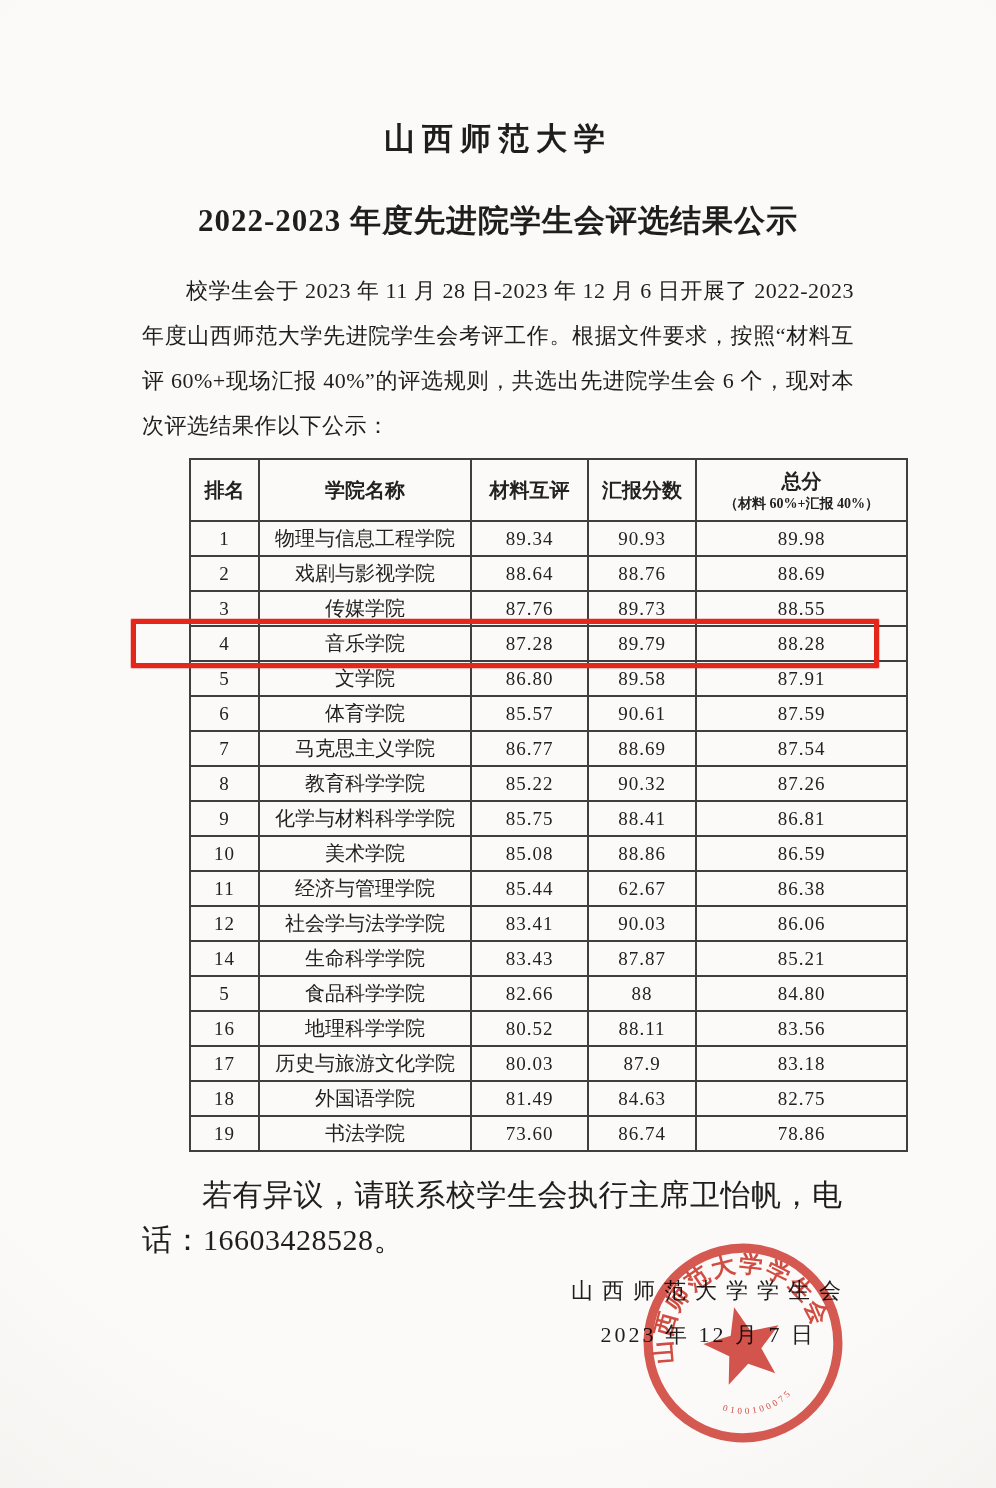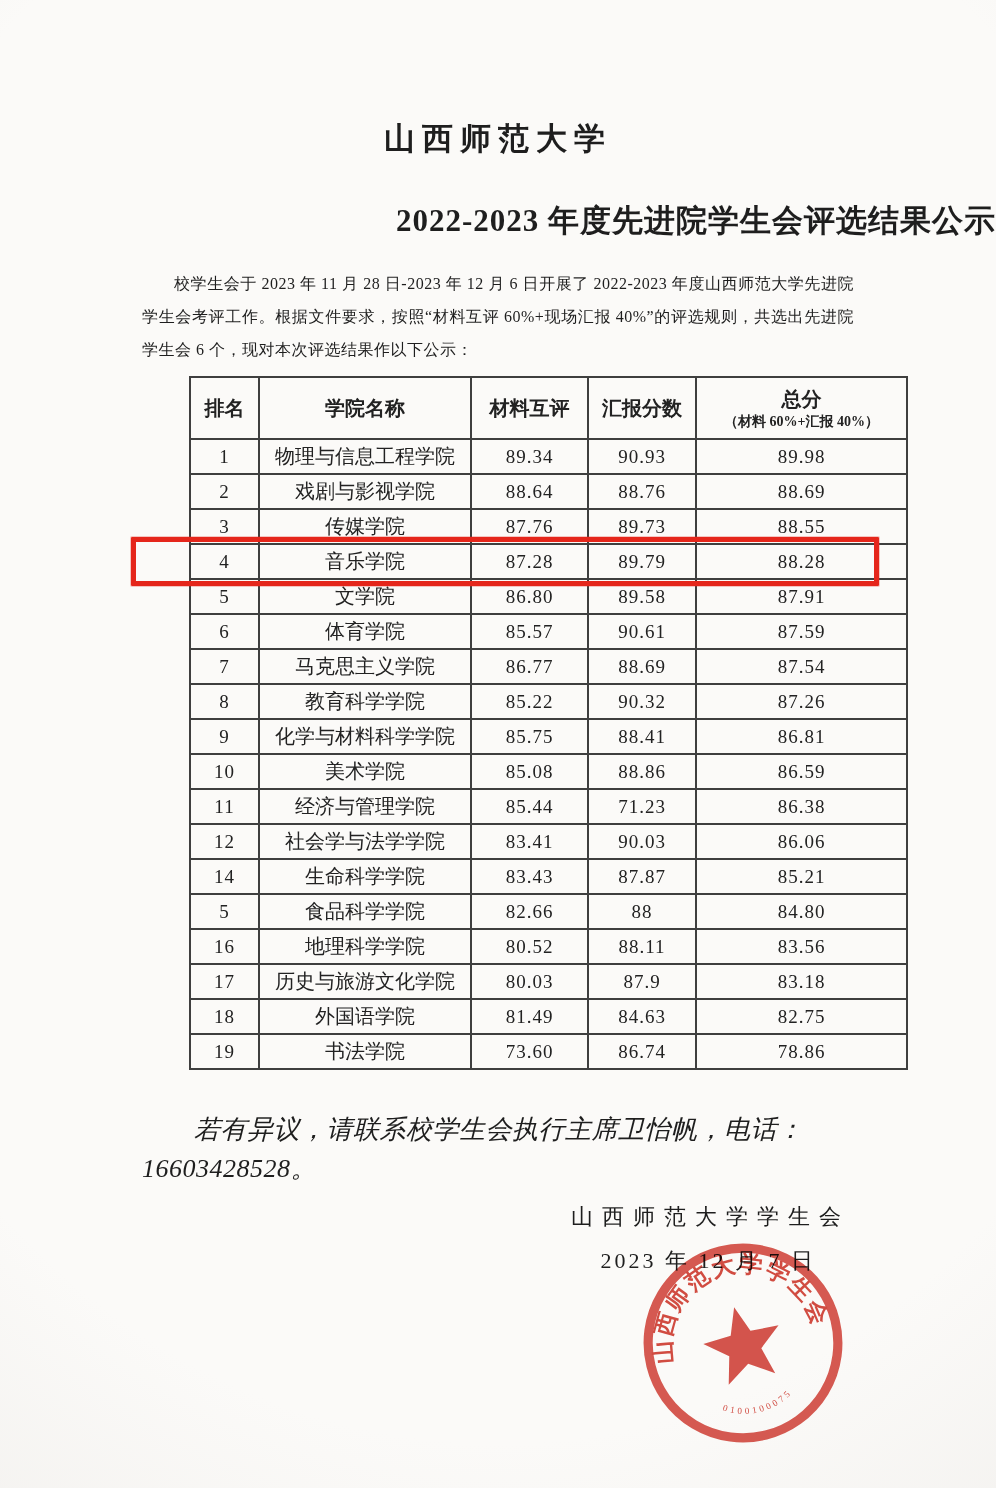--- a/index.html
+++ b/index.html
@@ -12,26 +12,26 @@
     position:relative; width:996px; height:1488px; overflow:hidden;
     color:#1e1e1e;
     background:
       radial-gradient(ellipse 130% 100% at 50% 42%, #fbfaf8 55%, #efedea 85%, #e3e1dd 100%);
   }
   .doc-title {
     padding-top:118px; text-align:center;
     font-size:31px; font-weight:bold; letter-spacing:7px;
   }
   .doc-subtitle {
-    margin-top:40px; text-align:right;
+    margin-top:40px; text-align:center;
     font-size:31px; font-weight:bold; letter-spacing:1px;
   }
   .doc-body {
     width:712px; margin:26px auto 0;
-    font-size:16px; line-height:2.05; text-align:justify; text-indent:2em;
+    font-size:22px; line-height:2.05; text-align:justify; text-indent:2em;
     letter-spacing:0.5px;
   }
   .table-wrap { position:relative; width:614px; margin:10px 0 0 145px;padding-left:44px; }
   table.results {
     border-collapse:collapse; table-layout:fixed; width:717px;
     font-size:20px; color:#222;
   }
   table.results th, table.results td {
     border:2px solid #3f3f3f; text-align:center; vertical-align:middle;
     padding:0; overflow:hidden; white-space:nowrap;
@@ -46,22 +46,22 @@
   .col-rank{width:69px}.col-college{width:212px}.col-material{width:117px}
   .col-report{width:108px}.col-total{width:211px}
   .total-sub { display:block; font-size:14px; font-weight:bold; letter-spacing:0; }
   .highlight-box {
     position:absolute; left:-14px; width:748px; height:47px; top:0;
     border:5px solid #e5261b; border-radius:1px; box-sizing:border-box;
     pointer-events:none;
     box-shadow:0 0 0 1px rgba(229,38,27,.25);
   }
   .footer-note {
-    width:712px; margin:40px auto 0;
-    font-size:26px; line-height:1.5; text-indent:2em; letter-spacing:0.5px;font-style:italic;
+    width:712px; margin:20px auto 0;
+    font-size:30px; line-height:1.5; text-indent:2em; letter-spacing:0.5px;
   }
   .signature-line {
     width:712px; margin:14px auto 0; text-align:right;
     font-size:22px; letter-spacing:9px; padding-right:4px; box-sizing:border-box;
   }
   .date-line {
     width:712px; margin:14px auto 0; text-align:right;
     font-size:22px; letter-spacing:3px; padding-right:38px; box-sizing:border-box;
   }
   .stamp {
@@ -170,21 +170,21 @@
             <td data-name="cell-rank">10</td>
             <td data-name="cell-college">美术学院</td>
             <td data-name="cell-material">85.08</td>
             <td data-name="cell-report">88.86</td>
             <td data-name="cell-total">86.59</td>
           </tr>
           <tr data-name="table-row">
             <td data-name="cell-rank">11</td>
             <td data-name="cell-college">经济与管理学院</td>
             <td data-name="cell-material">85.44</td>
-            <td data-name="cell-report">71.23</td>
+            <td data-name="cell-report">62.67</td>
             <td data-name="cell-total">86.38</td>
           </tr>
           <tr data-name="table-row">
             <td data-name="cell-rank">12</td>
             <td data-name="cell-college">社会学与法学学院</td>
             <td data-name="cell-material">83.41</td>
             <td data-name="cell-report">90.03</td>
             <td data-name="cell-total">86.06</td>
           </tr>
           <tr data-name="table-row">

